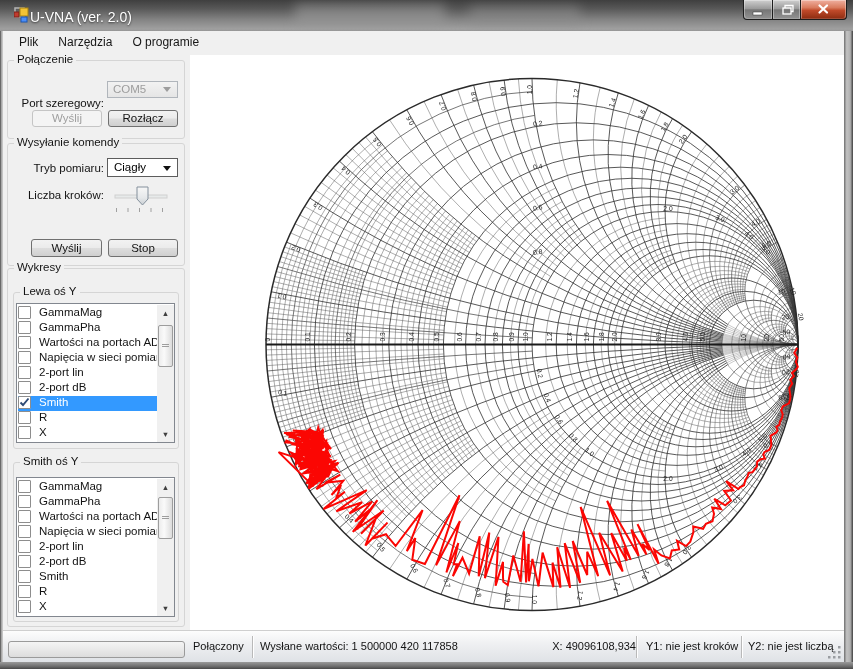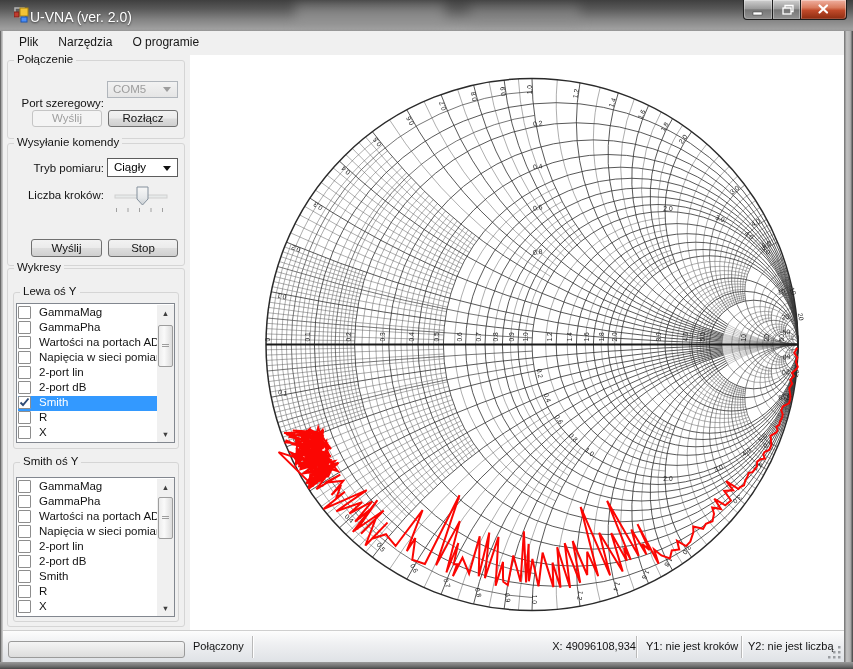--- a/index.html
+++ b/index.html
@@ -324,20 +324,21 @@
       <div class="sbbtn" style="bottom:0;top:auto">▼</div>
       <div class="sbthumb" style="top:18px;height:42px">
         <div style="margin:18px 3px 0 3px;border-top:1px solid #9d9d9d;border-bottom:1px solid #9d9d9d;height:3px"></div>
       </div>
     </div>
   </div>
 <div class="abs statusbar">
 <div style="position:absolute;left:5px;top:10px;width:177px;height:17px;border:1px solid #9a9a9a;border-radius:3px;background:linear-gradient(#f4f4f4,#eaeaea 45%,#dcdcdc)"></div>
 <div class="stxt" style="left:190px;top:9px">Połączony</div>
 <div class="sbsep" style="left:249px"></div>
+<div class="stxt" style="left:257px;top:9px">Wysłane wartości: 1 500000 420 117858</div>
 <div class="sbsep" style="left:633px"></div>
 <div class="stxt" style="left:540px;top:9px;width:93px;text-align:right">X: 49096108,934</div>
 <div class="stxt" style="left:643px;top:9px">Y1: nie jest kroków</div>
 <div class="sbsep" style="left:738px"></div>
 <div class="stxt" style="left:745px;top:9px">Y2: nie jest liczbą</div>
 <svg style="position:absolute;right:2px;bottom:2px" width="14" height="14">
       <g fill="#9a9da1">
         <rect x="10" y="10" width="2.5" height="2.5"></rect>
         <rect x="10" y="5" width="2.5" height="2.5"></rect>
         <rect x="5" y="10" width="2.5" height="2.5"></rect>

